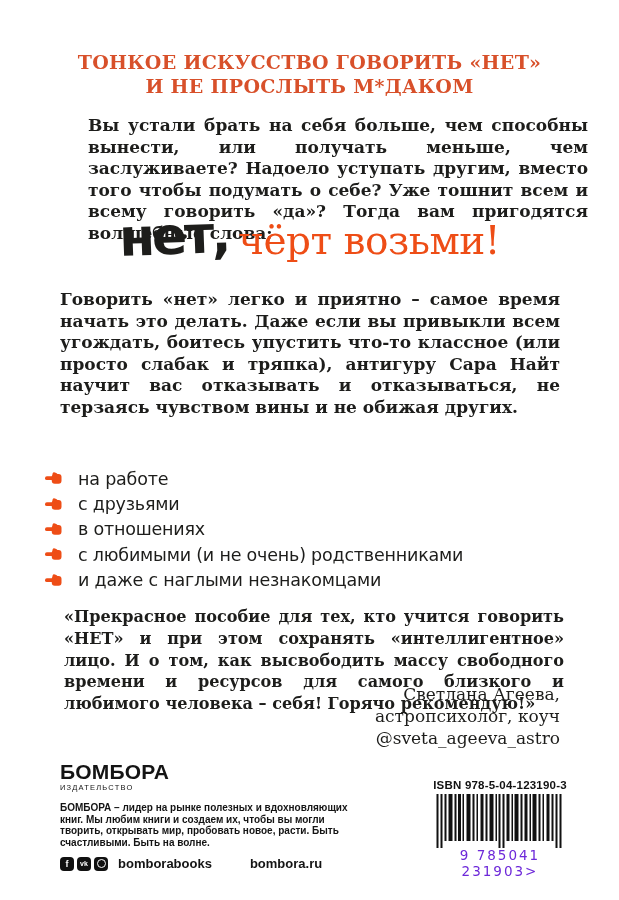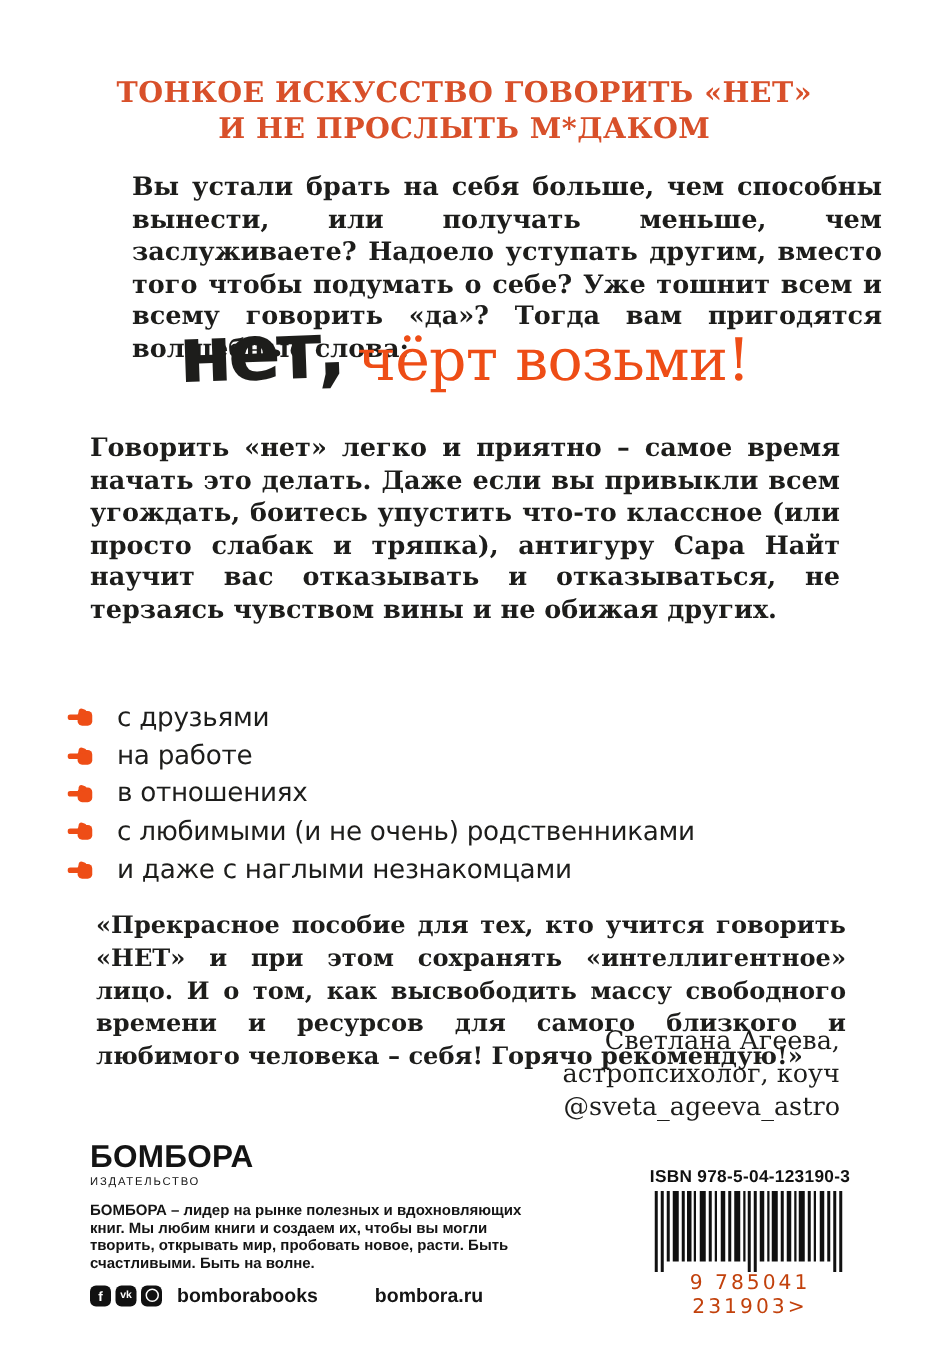--- a/index.html
+++ b/index.html
@@ -86,21 +86,21 @@
 
   
   .isbn-block {
     position:absolute; left:424px; top:779px; width:152px;
     font-family:"Liberation Sans", sans-serif; text-align:center; color:#111;
   }
   .isbn-label { font-size:11.5px; font-weight:700; letter-spacing:0.2px; }
   .barcode-svg { display:block; margin:3px auto 0 auto; }
   .barcode-digits {
     margin-top:-1px; font-family:"DejaVu Sans", sans-serif;
-    font-size:13.5px; letter-spacing:2px; text-align:center; color:#c2410c;
+    font-size:13.5px; letter-spacing:2px; text-align:center; color:#6d28d9;
   }
 </style>
 </head>
 <body>
 
 <div class="page">
 
   <div class="top-header">
     <div>ТОНКОЕ ИСКУССТВО ГОВОРИТЬ «НЕТ»</div>
     <div>И НЕ ПРОСЛЫТЬ М*ДАКОМ</div>
@@ -120,33 +120,33 @@
     <div class="bullet-row">
       <span class="bullet-ico">
         <svg width="18" height="15" viewBox="0 0 24 20">
             <g fill="#ee4d16">
               <rect x="0" y="7" width="14" height="5" rx="2.5"></rect>
               <rect x="9" y="4" width="13" height="13" rx="4"></rect>
               <rect x="10" y="2" width="7" height="5" rx="2.5" transform="rotate(18 13 4)"></rect>
             </g>
           </svg>
       </span>
+      <span>на работе</span>
+    </div>
+    <div class="bullet-row">
+      <span class="bullet-ico">
+        <svg width="18" height="15" viewBox="0 0 24 20">
+            <g fill="#ee4d16">
+              <rect x="0" y="7" width="14" height="5" rx="2.5"></rect>
+              <rect x="9" y="4" width="13" height="13" rx="4"></rect>
+              <rect x="10" y="2" width="7" height="5" rx="2.5" transform="rotate(18 13 4)"></rect>
+            </g>
+          </svg>
+      </span>
       <span>с друзьями</span>
-    </div>
-    <div class="bullet-row">
-      <span class="bullet-ico">
-        <svg width="18" height="15" viewBox="0 0 24 20">
-            <g fill="#ee4d16">
-              <rect x="0" y="7" width="14" height="5" rx="2.5"></rect>
-              <rect x="9" y="4" width="13" height="13" rx="4"></rect>
-              <rect x="10" y="2" width="7" height="5" rx="2.5" transform="rotate(18 13 4)"></rect>
-            </g>
-          </svg>
-      </span>
-      <span>на работе</span>
     </div>
     <div class="bullet-row">
       <span class="bullet-ico">
         <svg width="18" height="15" viewBox="0 0 24 20">
             <g fill="#ee4d16">
               <rect x="0" y="7" width="14" height="5" rx="2.5"></rect>
               <rect x="9" y="4" width="13" height="13" rx="4"></rect>
               <rect x="10" y="2" width="7" height="5" rx="2.5" transform="rotate(18 13 4)"></rect>
             </g>
           </svg>

